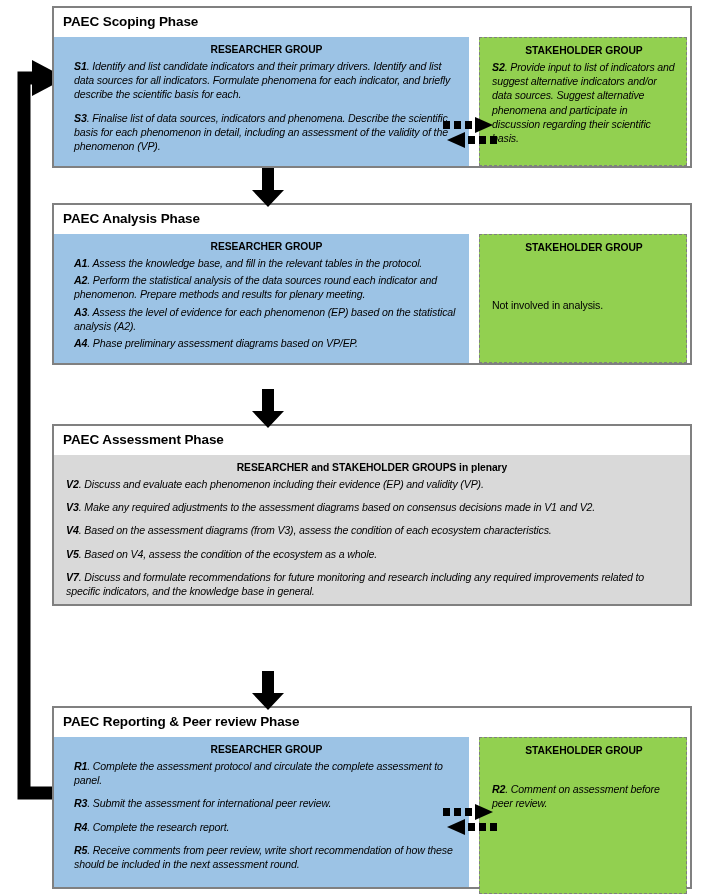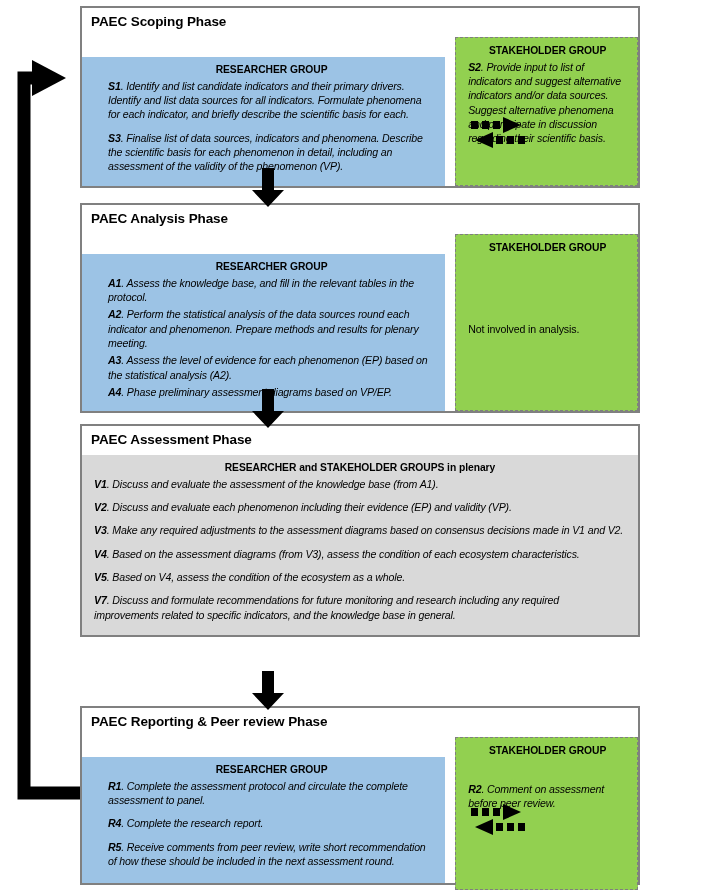--- a/index.html
+++ b/index.html
@@ -15,22 +15,22 @@
     color: #000000;
     overflow: hidden;
   }
 
   
   .feedback-loop { position: absolute; left: 0; top: 0; width: 707px; height: 894px; pointer-events: none; }
 
   
   .phase {
     position: absolute;
-    left: 80px;
-    width: 560px;
+    left: 52px;
+    width: 640px;
     box-sizing: border-box;
     border: 2px solid #808080;
     background: #ffffff;
   }
   .phase-title {
     font-size: 13.5px;
     font-weight: bold;
     padding: 7px 0 7px 9px;
     letter-spacing: -0.1px;
     background: #ffffff;
@@ -39,33 +39,32 @@
   .phase-body {
     display: flex;
     align-items: stretch;
     position: relative;
   }
 
   
   .col-researcher {
     background: #9CC3E5;
     box-sizing: border-box;
-    padding: 7px 10px 9px 26px;
-    margin-top: 20px;
+    padding: 7px 10px 9px 20px;
   }
   .col-stakeholder {
     background: #92D050;
     box-sizing: border-box;
     border: 1px dashed #7f7f7f;
     padding: 7px 10px 9px 12px;
   }
   .col-plenary {
     background: #D9D9D9;
     box-sizing: border-box;
-    padding: 7px 12px 10px 12px;
+    padding: 7px 12px 2px 12px;
     width: 100%;
   }
 
   .col-head {
     text-align: center;
     font-size: 10.3px;
     font-weight: bold;
     letter-spacing: -0.05px;
     margin-bottom: 4px;
   }
@@ -182,41 +181,41 @@
 
 <svg class="connector" style="top:389px;" viewBox="0 0 34 40">
   <polygon points="11,0 23,0 23,22 33,22 17,39 1,22 11,22" fill="#000000"></polygon>
 </svg>
 
 <div class="phase assessment" style="top:424px;">
   <div class="phase-title">PAEC Assessment Phase</div>
   <div class="phase-body">
     <div class="col-plenary">
       <div class="col-head">RESEARCHER and STAKEHOLDER GROUPS in plenary</div>
-      <p class="step spaced"><b>V1</b><span>.</span><span> Discuss and evaluate the assessment of the knowledge base (from A1).</span></p>
       <p class="step spaced"><b>V2</b><span>.</span><span> Discuss and evaluate each phenomenon including their evidence (EP) and validity (VP).</span></p>
       <p class="step spaced"><b>V3</b><span>.</span><span> Make any required adjustments to the assessment diagrams based on consensus decisions made in V1 and V2.</span></p>
       <p class="step spaced"><b>V4</b><span>.</span><span> Based on the assessment diagrams (from V3), assess the condition of each ecosystem characteristics.</span></p>
       <p class="step spaced"><b>V5</b><span>.</span><span> Based on V4, assess the condition of the ecosystem as a whole.</span></p>
       <p class="step"><b>V7</b><span>.</span><span> Discuss and formulate recommendations for future monitoring and research including any required improvements related to specific indicators, and the knowledge base in general.</span></p>
     </div>
   </div>
 </div>
 
 <svg class="connector" style="top:671px;" viewBox="0 0 34 40">
   <polygon points="11,0 23,0 23,22 33,22 17,39 1,22 11,22" fill="#000000"></polygon>
 </svg>
 
 <div class="phase reporting" style="top:706px;">
   <div class="phase-title">PAEC Reporting &amp; Peer review Phase</div>
   <div class="phase-body">
 
     <div class="col-researcher" style="padding-bottom:12px;">
       <div class="col-head">RESEARCHER GROUP</div>
       <p class="step spaced"><b>R1</b><span>.</span><span> Complete the assessment protocol and circulate the complete assessment to panel.</span></p>
+      <p class="step spaced"><b>R3</b><span>.</span><span> Submit the assessment for international peer review.</span></p>
       <p class="step spaced"><b>R4</b><span>.</span><span> Complete the research report.</span></p>
       <p class="step"><b>R5</b><span>.</span><span> Receive comments from peer review, write short recommendation of how these should be included in the next assessment round.</span></p>
     </div>
 
     <div class="col-stakeholder" style="margin-bottom:-7px; padding-top:7px;">
       <div class="col-head">STAKEHOLDER GROUP</div>
       <p class="step" style="margin-top:26px;"><b>R2</b><span>.</span><span> Comment on assessment before peer review.</span></p>
     </div>
 
     <svg class="exchange" style="left:389px; top:62px;" viewBox="0 0 54 42">

